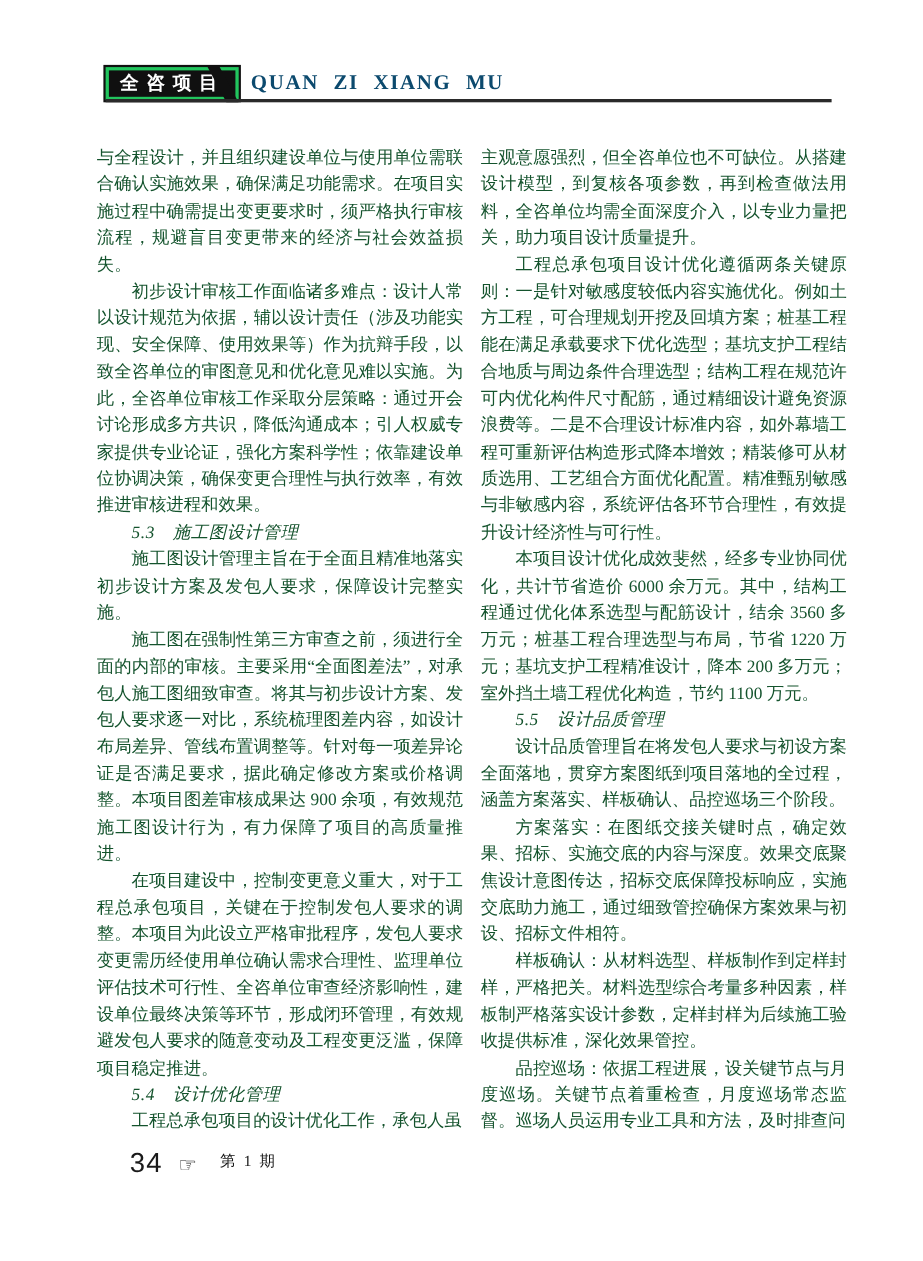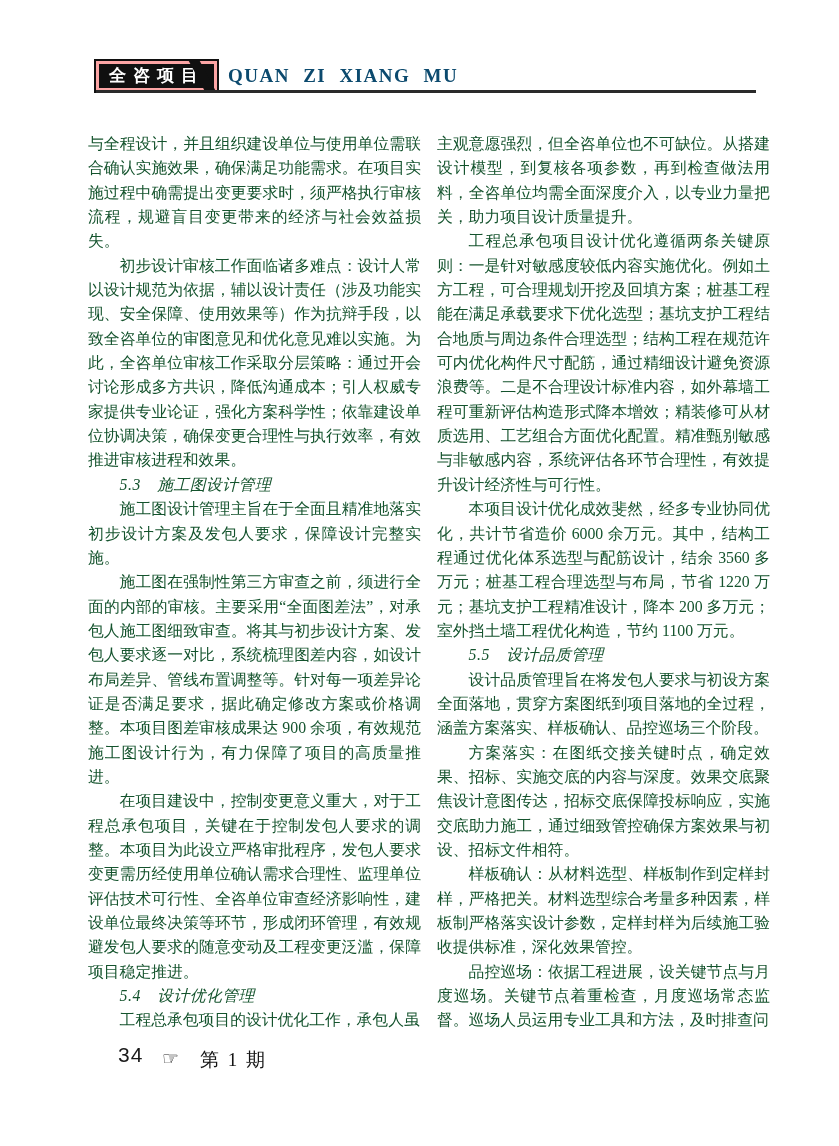--- a/index.html
+++ b/index.html
@@ -8,21 +8,21 @@
     width: 839px; height: 1146px;
     position: relative;
     font-family: "Liberation Serif", "DejaVu Serif", serif;
     color: #1c1c1c;
     overflow: hidden;
   }
   
   .badge {
     position: absolute; left: 96px; top: 61px;
     background: #101010; color: #ffffff;
-    border: 3px solid #fca5a5;
+    border: 3px solid #22c55e;
     box-shadow: 0 0 0 2px #101010;
     padding: 1px 9px 2px 10px;
     font-family: "Liberation Sans", "DejaVu Sans", sans-serif;
     font-weight: bold; font-size: 17px; line-height: 21px;
     letter-spacing: 7px;
     white-space: nowrap;
   }
   .badge-slash {
     position: absolute; left: 197px; top: 60px;
     width: 11px; height: 33px;
@@ -56,30 +56,30 @@
   .col-right { left: 437px; }
   .col p { margin: 0; }
   .ind  { text-indent: 2em; }
   .cont { text-indent: 0; }
   .head { text-indent: 2em; font-style: italic; letter-spacing: 0.5px; }
   
   .footer { position: absolute; left: 118px; top: 1043px; height: 30px; }
   .pageno {
     position: absolute; left: 0; top: 0;
     font-family: "Liberation Sans", "DejaVu Sans", sans-serif;
-    font-size: 21px; font-weight: 500; color: #1a1a1a;
+    font-size: 25px; font-weight: 500; color: #1a1a1a;
     letter-spacing: 1px;
   }
   .hand {
     position: absolute; left: 44px; top: 4px;
     font-size: 19px; color: #1a1a1a;
   }
   .issue {
     position: absolute; left: 82px; top: 4px;
-    font-size: 19px; color: #141414;
+    font-size: 14px; color: #141414;
     letter-spacing: 2px;
     white-space: nowrap;
   }
 </style>
 </head>
 <body>
 
 <div>
 
   <header>

